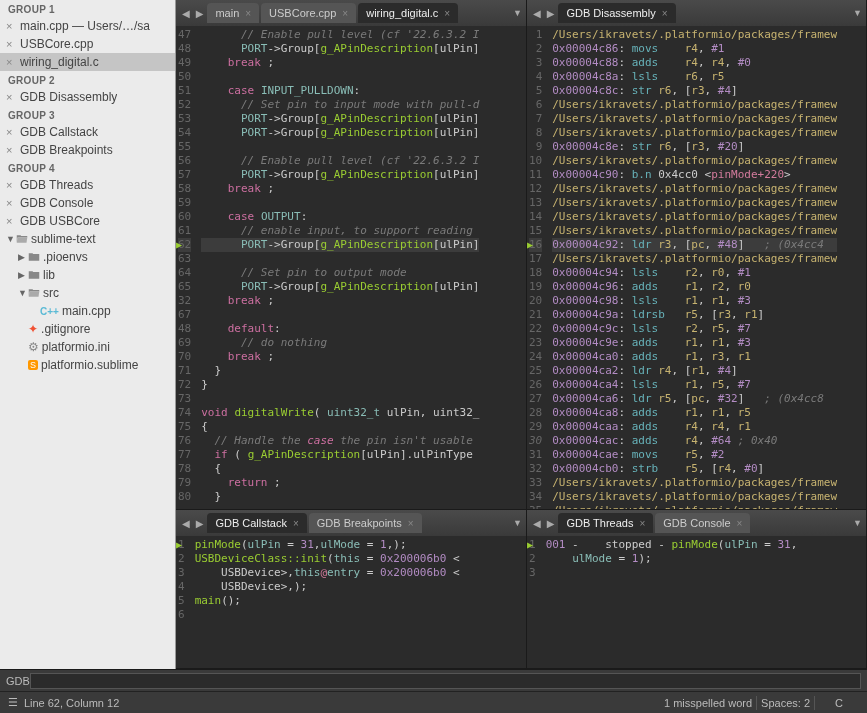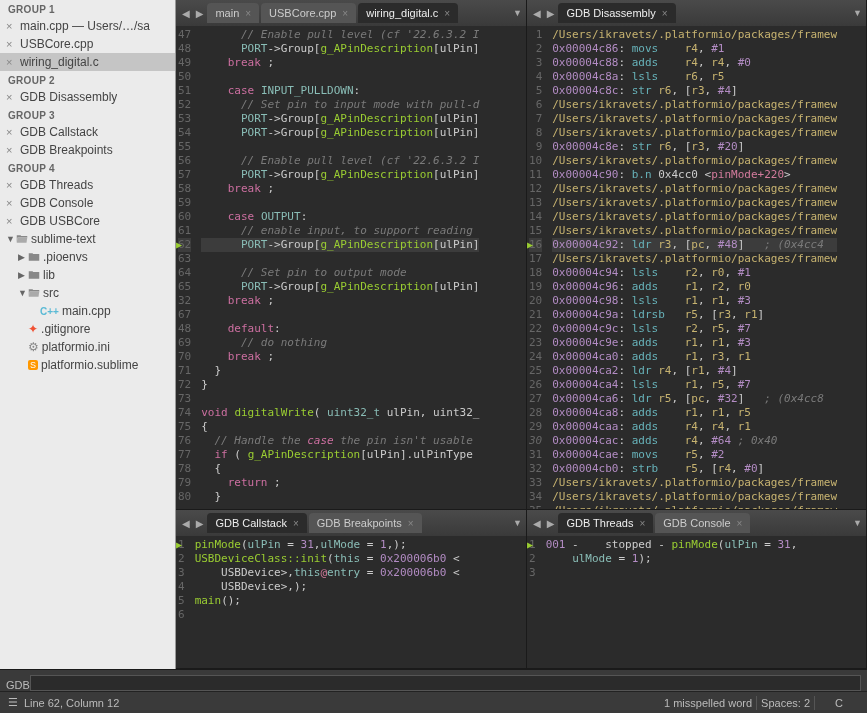--- a/index.html
+++ b/index.html
@@ -33,21 +33,21 @@
 .kw { color: #cc6fa0; }
 .com { color: #7a7a7a; font-style: italic; }
 .type { color: #8abeb7; }
 .num { color: #b38cc4; }
 .func { color: #9acd32; }
 .addr { color: #b38cc4; }
 .op { color: #67b2b9; }
 .reg { color: #c7b370; }
 .path { color: #c7b370; }
 .pink { color: #d27b9c; }
-.gdb-bar { height: 22px; background: #3a3a3a; display: flex; align-items: flex-end; padding: 0 6px; border-top: 1px solid #1a1a1a; }
+.gdb-bar { height: 22px; background: #3a3a3a; display: flex; align-items: center; padding: 0 6px; border-top: 1px solid #1a1a1a; }
 .gdb-label { color: #bbb; font-size: 11px; }
 .gdb-input { flex: 1; background: #2b2b2b; border: 1px solid #555; height: 16px; color: #ccc; padding: 0 4px; font-size: 11px; }
 .status-bar { height: 22px; background: #3a3a3a; display: flex; align-items: center; padding: 0 8px; gap: 6px; font-size: 11px; color: #bbb; border-top: 1px solid #222; }
 .status-sep { border-left: 1px solid #555; height: 14px; margin: 0 4px; }
 .status-right { margin-left: auto; display: flex; align-items: center; }
 .icon-svg { width: 12px; height: 12px; display: inline-block; vertical-align: middle; }
 </style>
 </head>
 <body>
 

